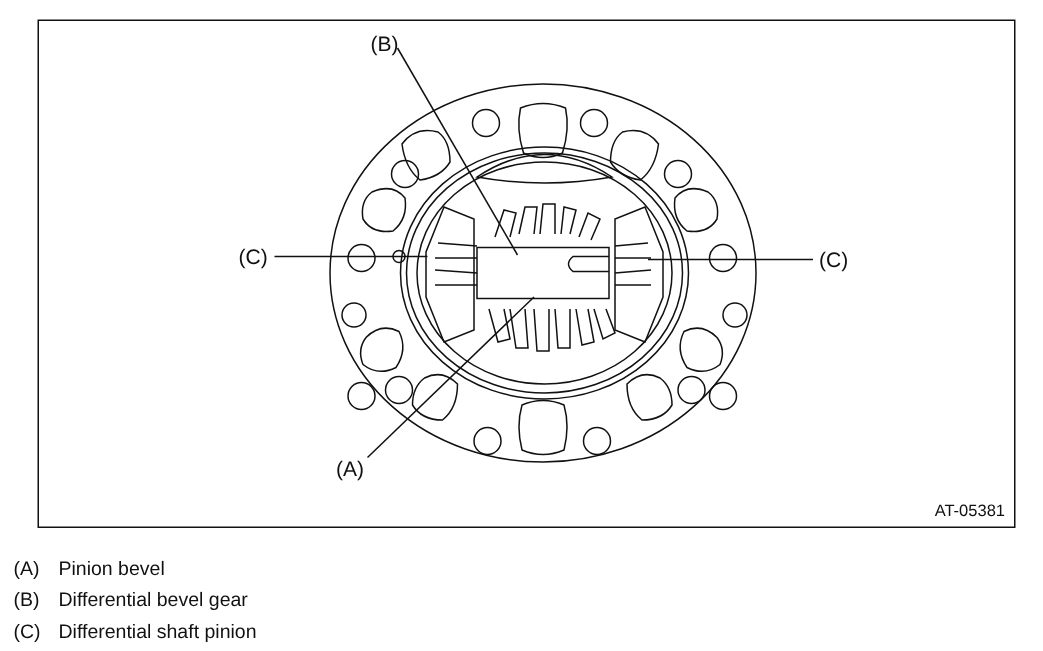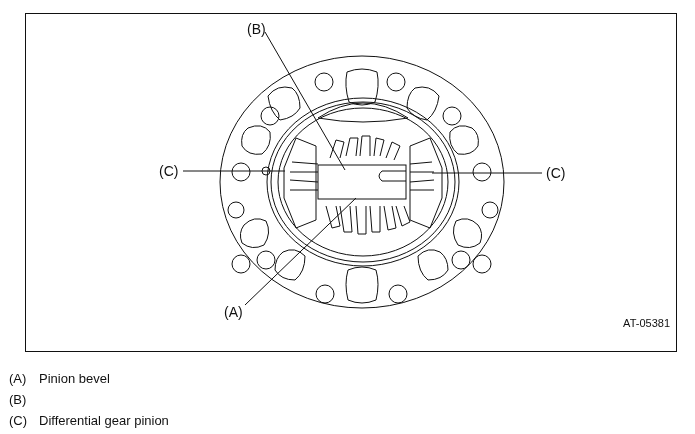--- a/index.html
+++ b/index.html
@@ -2,21 +2,21 @@
 <html><head>
 <meta charset="utf-8">
 <style>
   html, body { margin: 0; padding: 0; background: #ffffff; }
   body { width: 695px; height: 434px; position: relative; overflow: hidden;
          font-family: "Liberation Sans", sans-serif; color: #111; }
   .frame { position: absolute; left: 25px; top: 13px; width: 652px; height: 339px;
            border: 1px solid #111; box-sizing: border-box; }
   svg.drawing { position: absolute; left: 0; top: 0; }
   .callout { position: absolute; font-size: 14px; line-height: 14px; color: #111; }
-  .fig-id { position: absolute; right: 6px; bottom: 22px; font-size: 11px; color: #111; margin-left: 48px; }
+  .fig-id { position: absolute; right: 6px; bottom: 4px; font-size: 11px; color: #111; margin-left: 48px; }
   .legend { position: absolute; left: 9px; top: 368px; }
   .legend-item { display: flex; font-size: 13px; height: 21px; align-items: center; }
   .legend-key { width: 30px; }
 </style>
 </head>
 <body>
 
 <div class="frame">
   <div class="fig-id">AT-05381</div>
 </div>
@@ -110,18 +110,19 @@
 <div class="callout" style="left:546px; top:166px;">(C)</div>
 <div class="callout" style="left:224px; top:305px;">(A)</div>
 
 <div class="legend">
   <div class="legend-item">
     <span class="legend-key">(A)</span>
     <span>Pinion bevel</span>
   </div>
   <div class="legend-item">
     <span class="legend-key">(B)</span>
+    <span>Differential bevel gear</span>
   </div>
   <div class="legend-item">
     <span class="legend-key">(C)</span>
-    <span>Differential gear pinion</span>
+    <span>Differential shaft pinion</span>
   </div>
 </div>
 
 </body></html>

